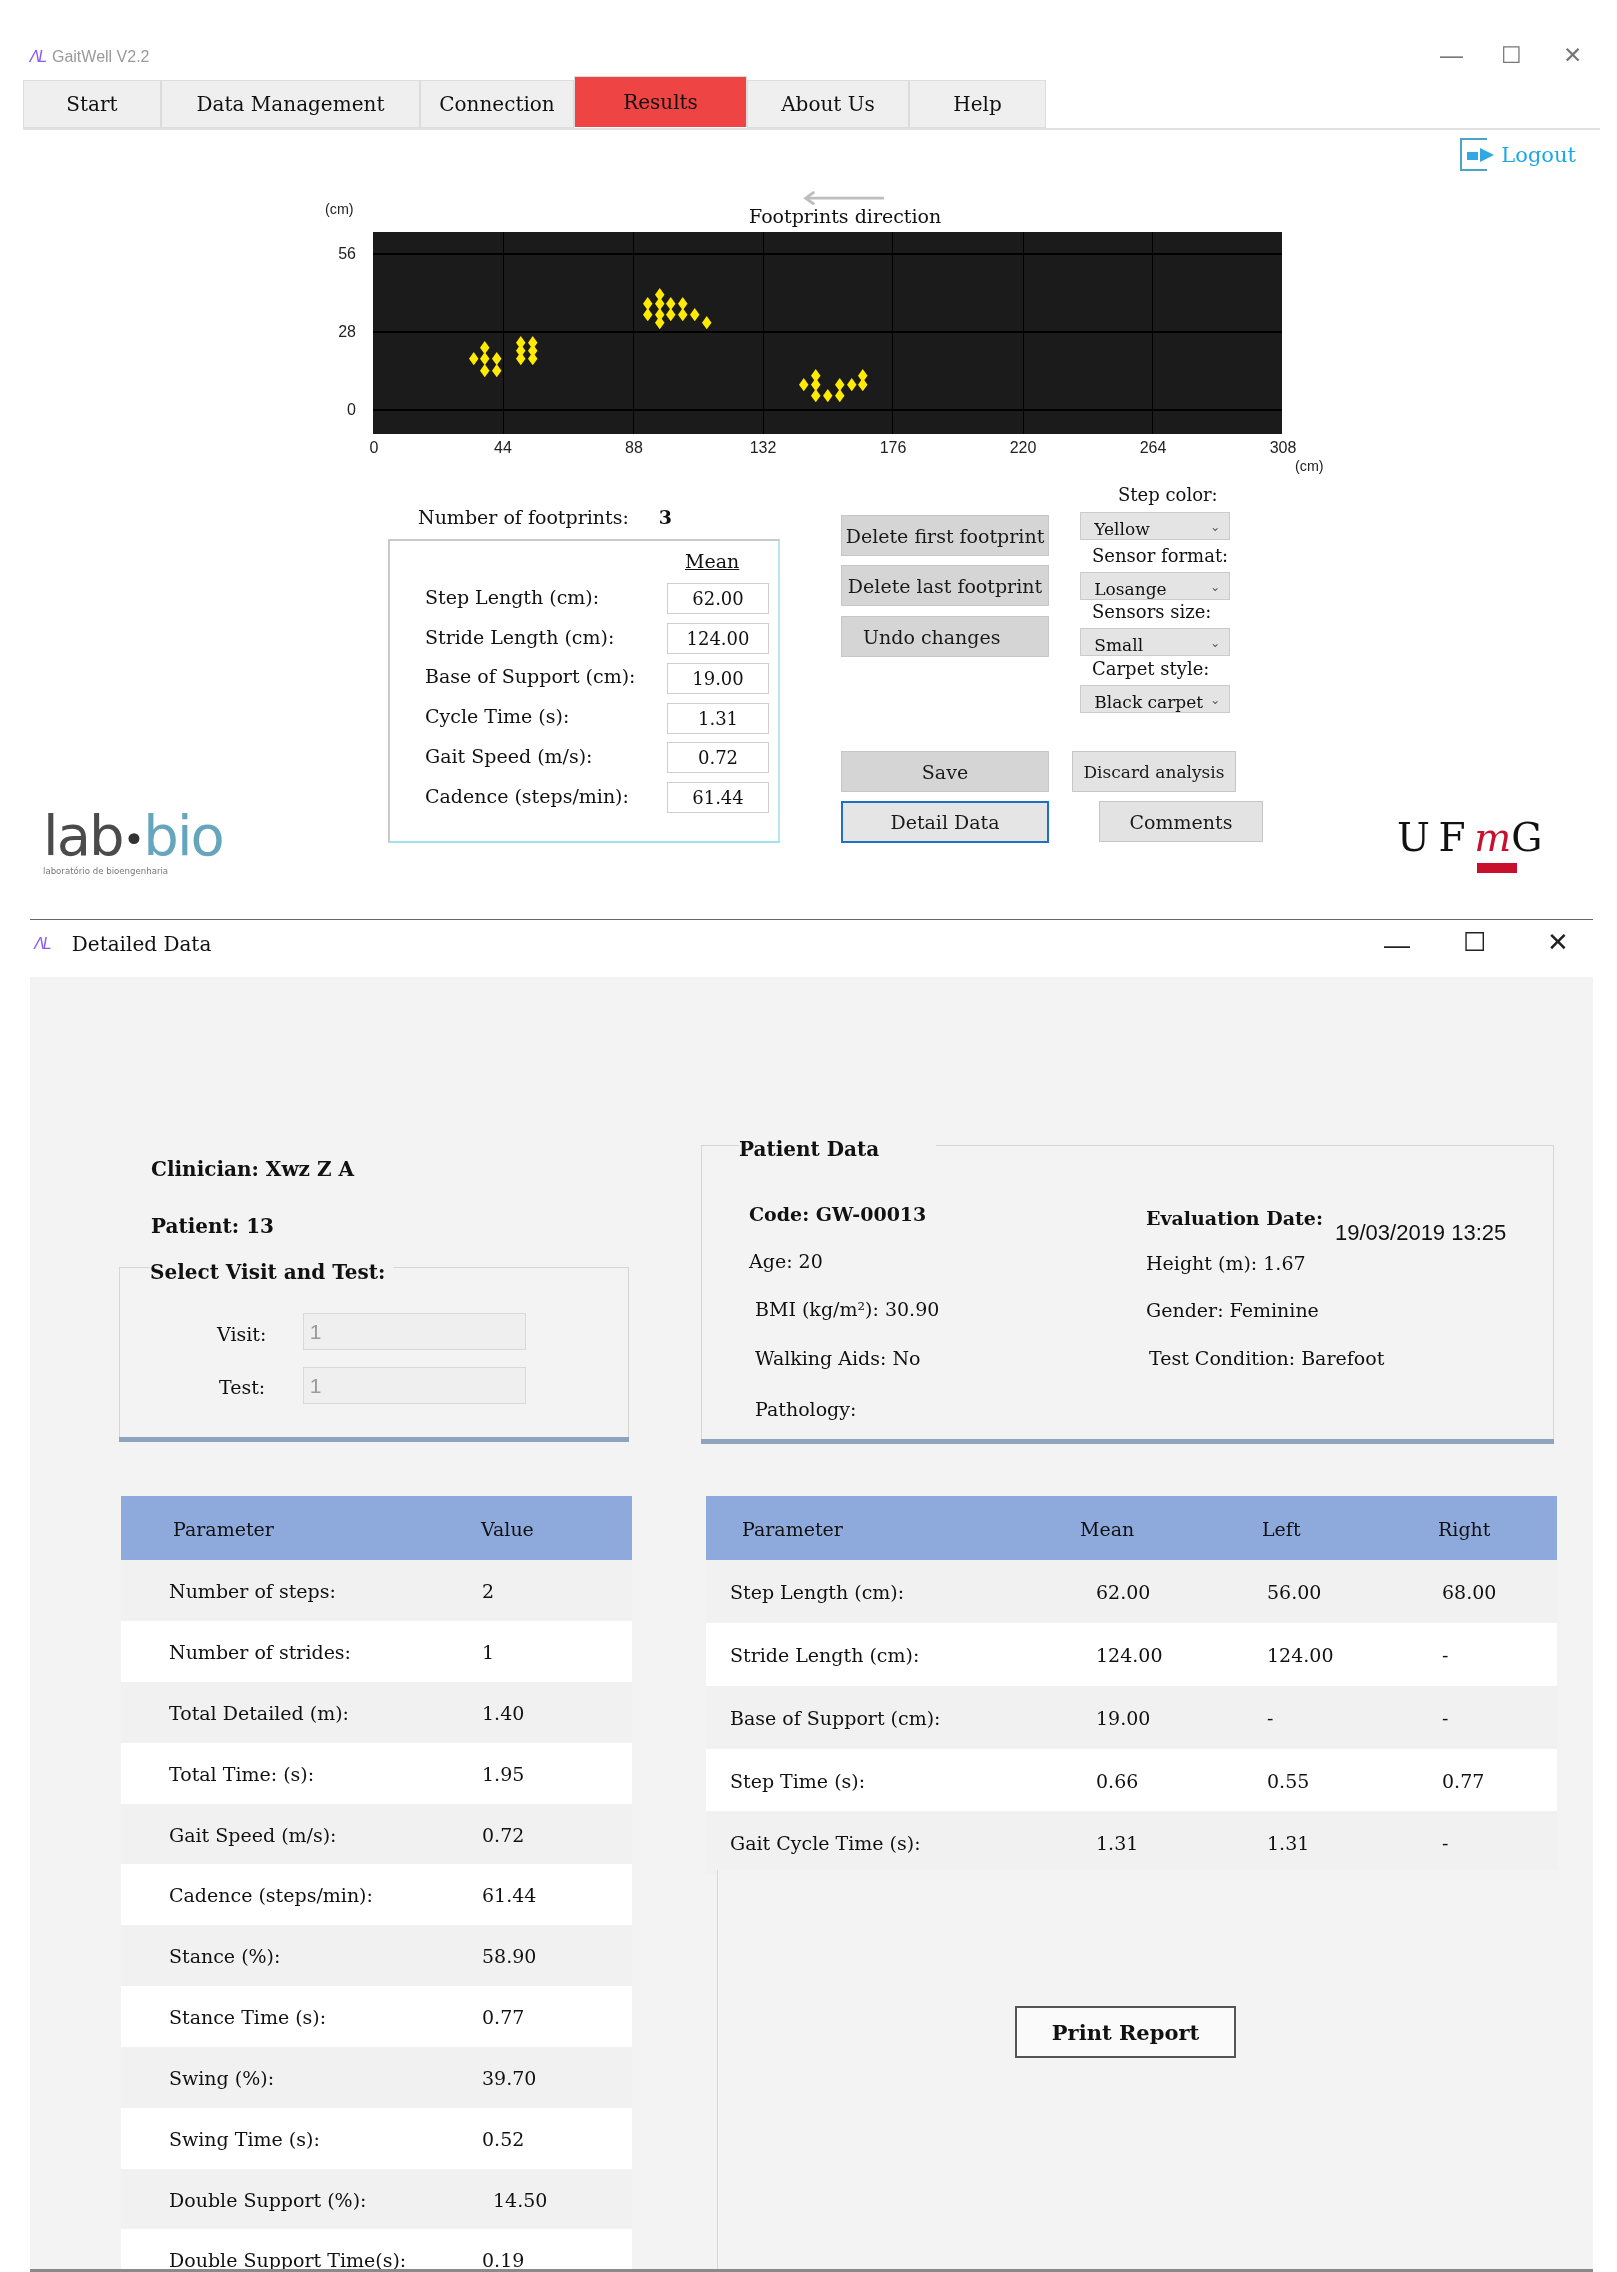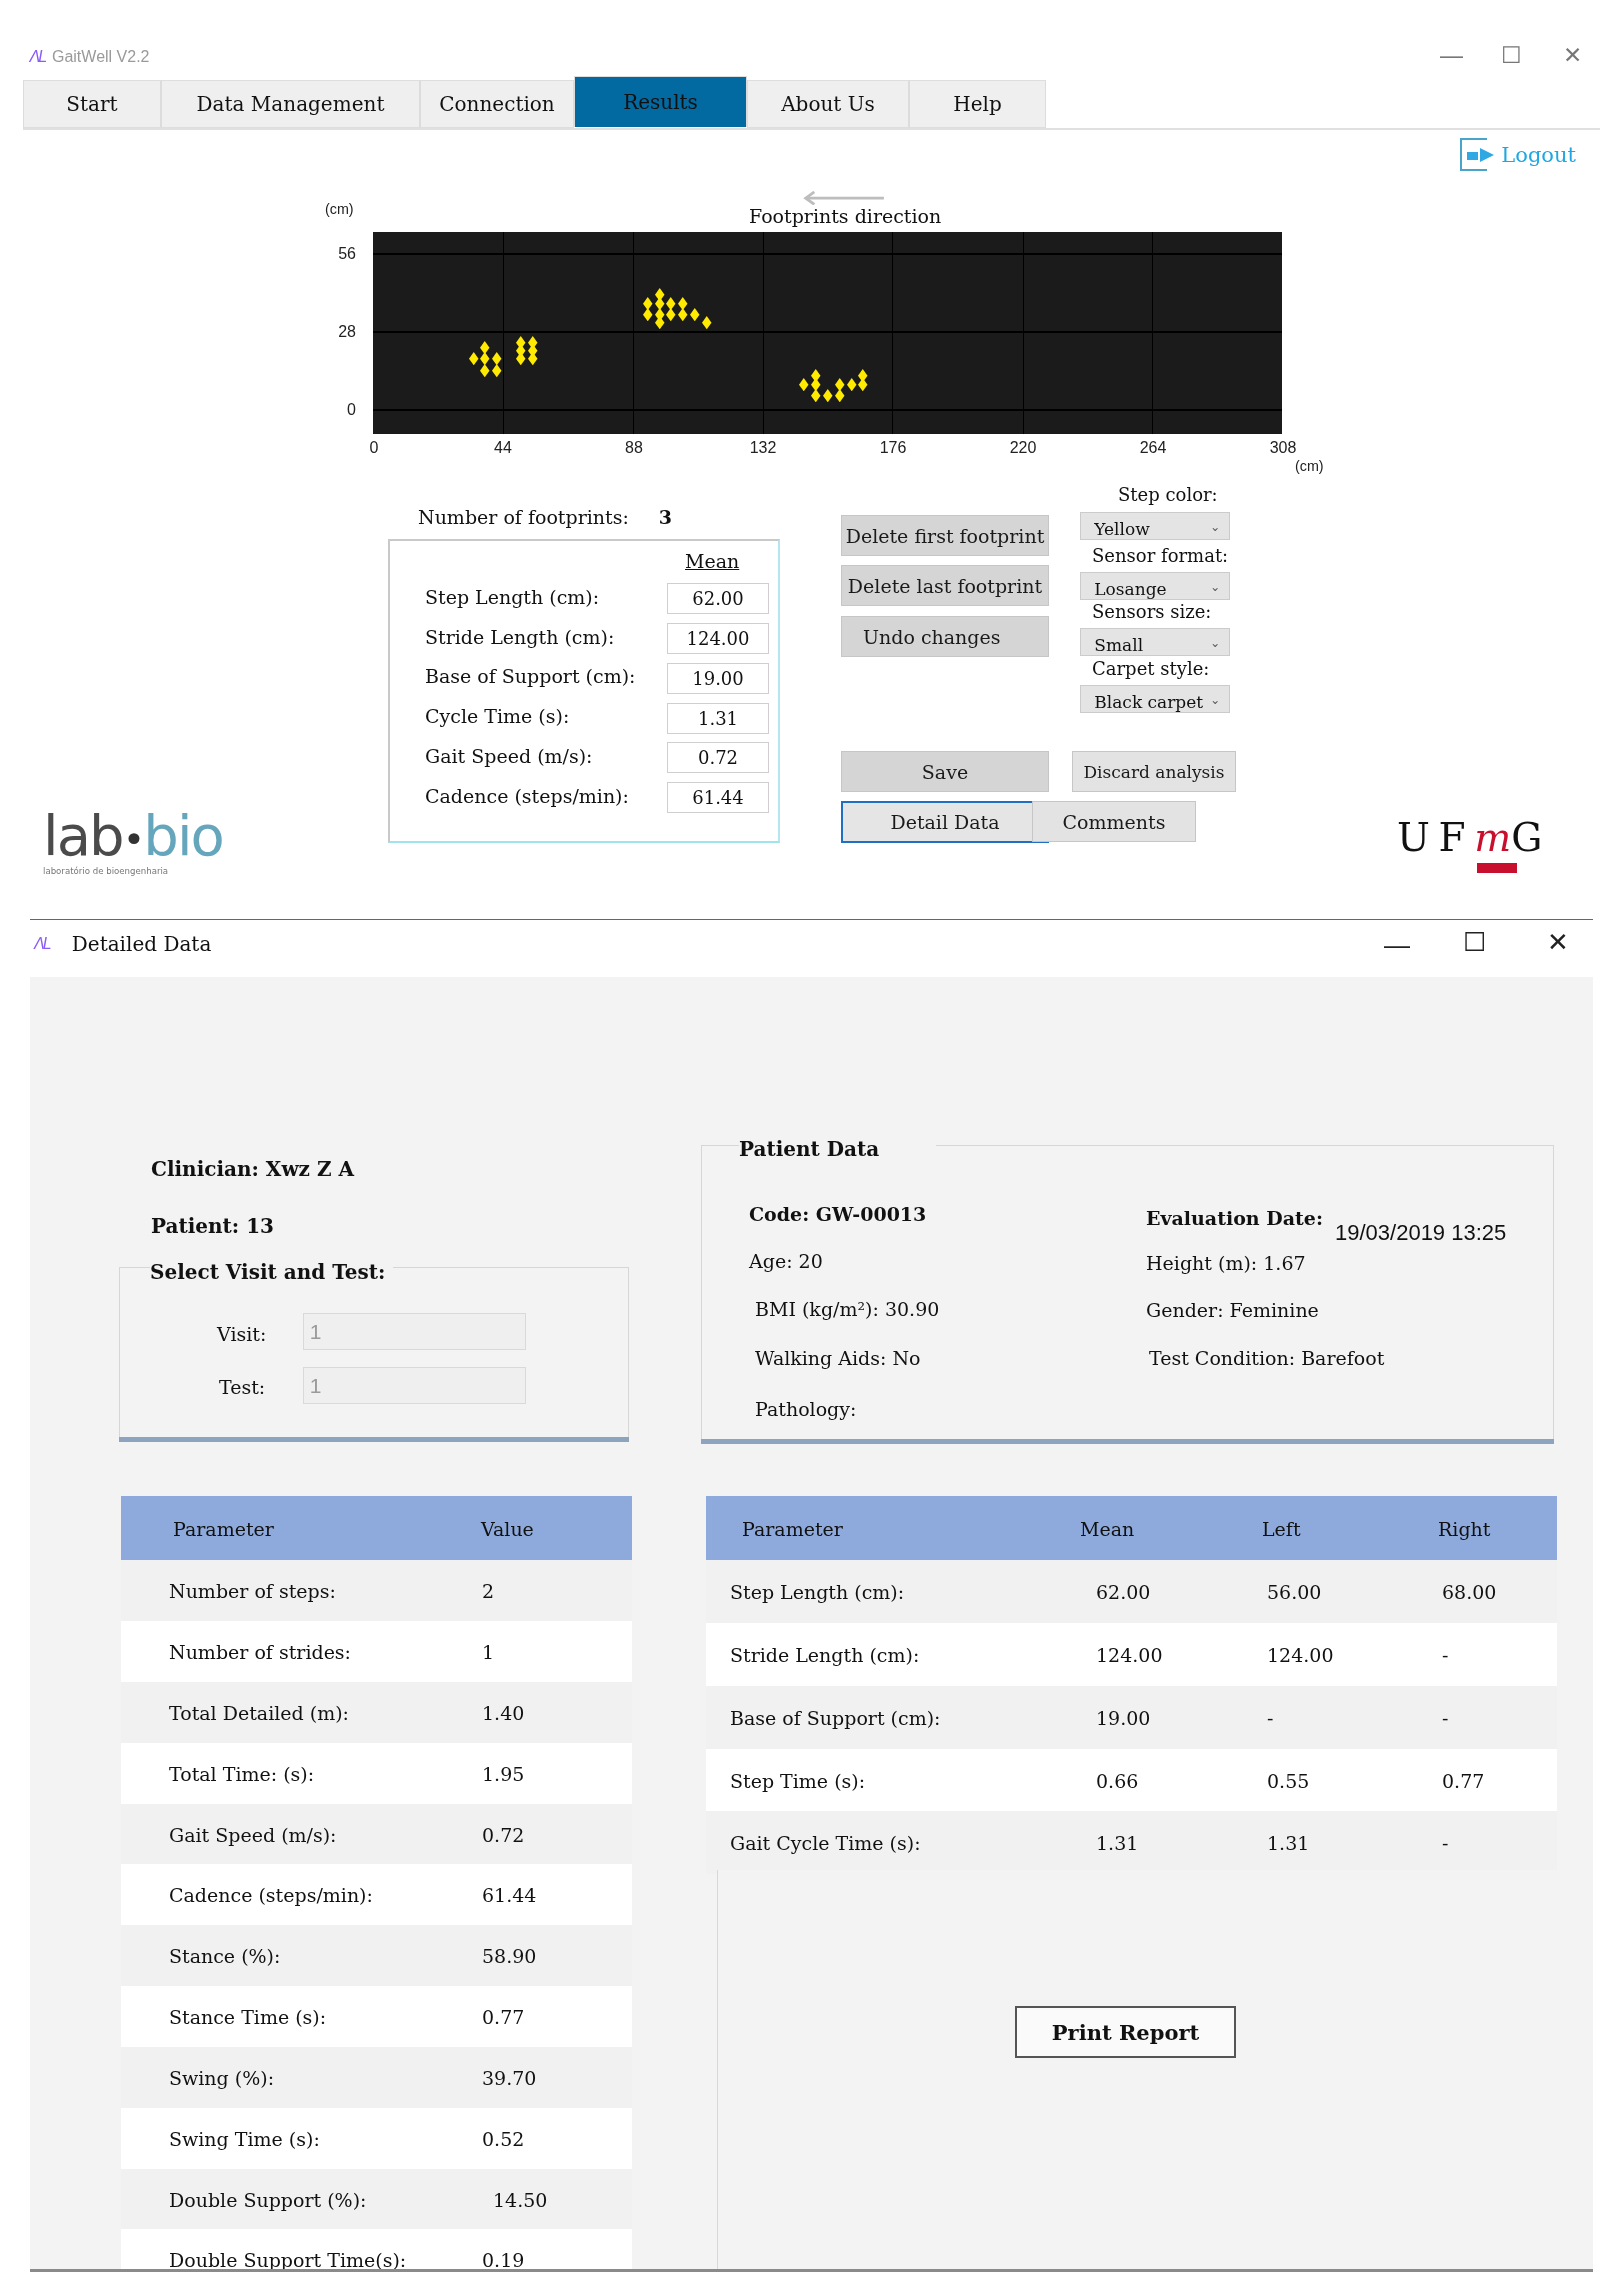--- a/index.html
+++ b/index.html
@@ -6,21 +6,21 @@
   body { width:1617px; height:2273px; position:relative; overflow:hidden;
          font-family:"DejaVu Serif", "Liberation Serif", serif; color:#111; }
   .abs { position:absolute; }
   
   .app-title { left:29.5px; top:48px; font-family:"Liberation Sans", sans-serif; font-size:16px; color:#9a9a9a; display:flex; align-items:center; gap:6.7px; }
   .logo-glyph { font-family:"Liberation Sans", sans-serif; font-weight:normal; font-style:italic; color:#8b5cf6; font-size:16px; letter-spacing:-1.9px; }
   .win-ctrl { font-family:"Liberation Sans", sans-serif; color:#777; font-size:23px; }
   .tabs { left:23px; top:80px; height:49px; display:flex; }
   .tab { height:48px; background:#efefef; border:0.5px solid #dcdcdc; border-top:1.9px solid #dedede; border-bottom:1.9px solid #dedede;
          display:flex; align-items:center; justify-content:center; font-size:20px; box-sizing:border-box; }
-  .tab.active { background:#0369a1; border-bottom:none; height:51px; margin-top:-3.8px; }
+  .tab.active { background:#ef4444; border-bottom:none; height:51px; margin-top:-3.8px; }
   .tab-line { left:23px; top:128px; width:1577px; height:1.9px; background:#e0e0e0; }
   .logout { left:1460px; top:138px; display:flex; align-items:center; gap:14.3px; color:#1ea7e0; font-size:21px; }
   .logout-icon { width:27px; height:33px; border:2.4px solid #4aa4c7; border-right:none; box-sizing:border-box; position:relative; }
   .logout-icon:after { content:""; position:absolute; right:-6.7px; top:7.6px; border-left:14.3px solid #2fa8e4; border-top:7.6px solid transparent; border-bottom:7.6px solid transparent; }
   .logout-icon:before { content:""; position:absolute; left:4.8px; top:12.4px; width:11.4px; height:7.6px; background:#2fa8e4; }
 
   
   .chart-area { left:373px; top:232px; width:909px; height:202px; background:#1b1b1b; }
   .grid-h { position:absolute; left:0; width:100%; height:1.9px; background:#000; }
   .grid-v { position:absolute; top:0; height:100%; width:1px; background:#000; }
@@ -195,21 +195,21 @@
   <div class="stats-row" style="top:244px">Cadence (steps/min):</div>
   <div class="stats-val" style="top:241px">61.44</div>
 </div>
 
 <div class="btn" style="left:841px;top:515px;width:208px;height:41px;">Delete first footprint</div>
 <div class="btn" style="left:841px;top:565px;width:208px;height:41px;">Delete last footprint</div>
 <div class="btn left" style="left:841px;top:616px;width:208px;height:41px;">Undo changes</div>
 <div class="btn" style="left:841px;top:751px;width:208px;height:41px;">Save</div>
 <div class="btn focused" style="left:841px;top:801px;width:208px;height:42px;">Detail Data</div>
 <div class="btn light" style="left:1072px;top:751px;width:164px;height:41px;font-size:17px;">Discard analysis</div>
-<div class="btn light" style="left:1032px;top:801px;width:164px;height:41px;">Comments</div>
+<div class="btn light" style="left:1099px;top:801px;width:164px;height:41px;">Comments</div>
 
 <div class="opt-label" style="left:1088px;top:484px;margin-left:30px;">Step color:</div>
 <div class="select" style="left:1080px;top:512px;">
   <span>Yellow</span>
   <span class="chev">⌄</span>
 </div>
 <div class="opt-label" style="left:1092px;top:545px;">Sensor format:</div>
 <div class="select" style="left:1080px;top:572px;">
   <span>Losange</span>
   <span class="chev">⌄</span>

